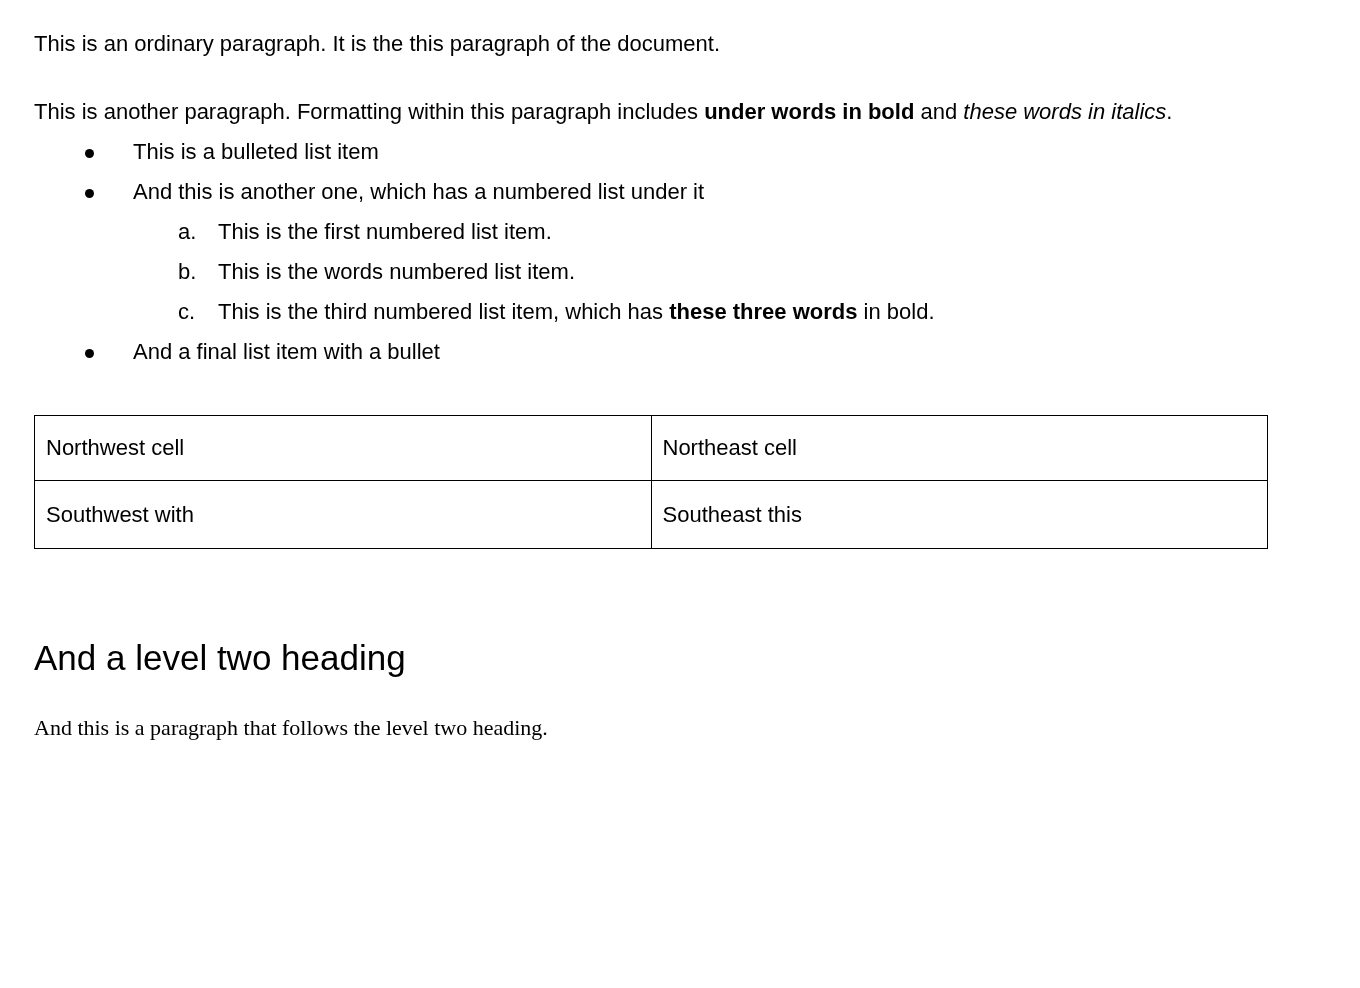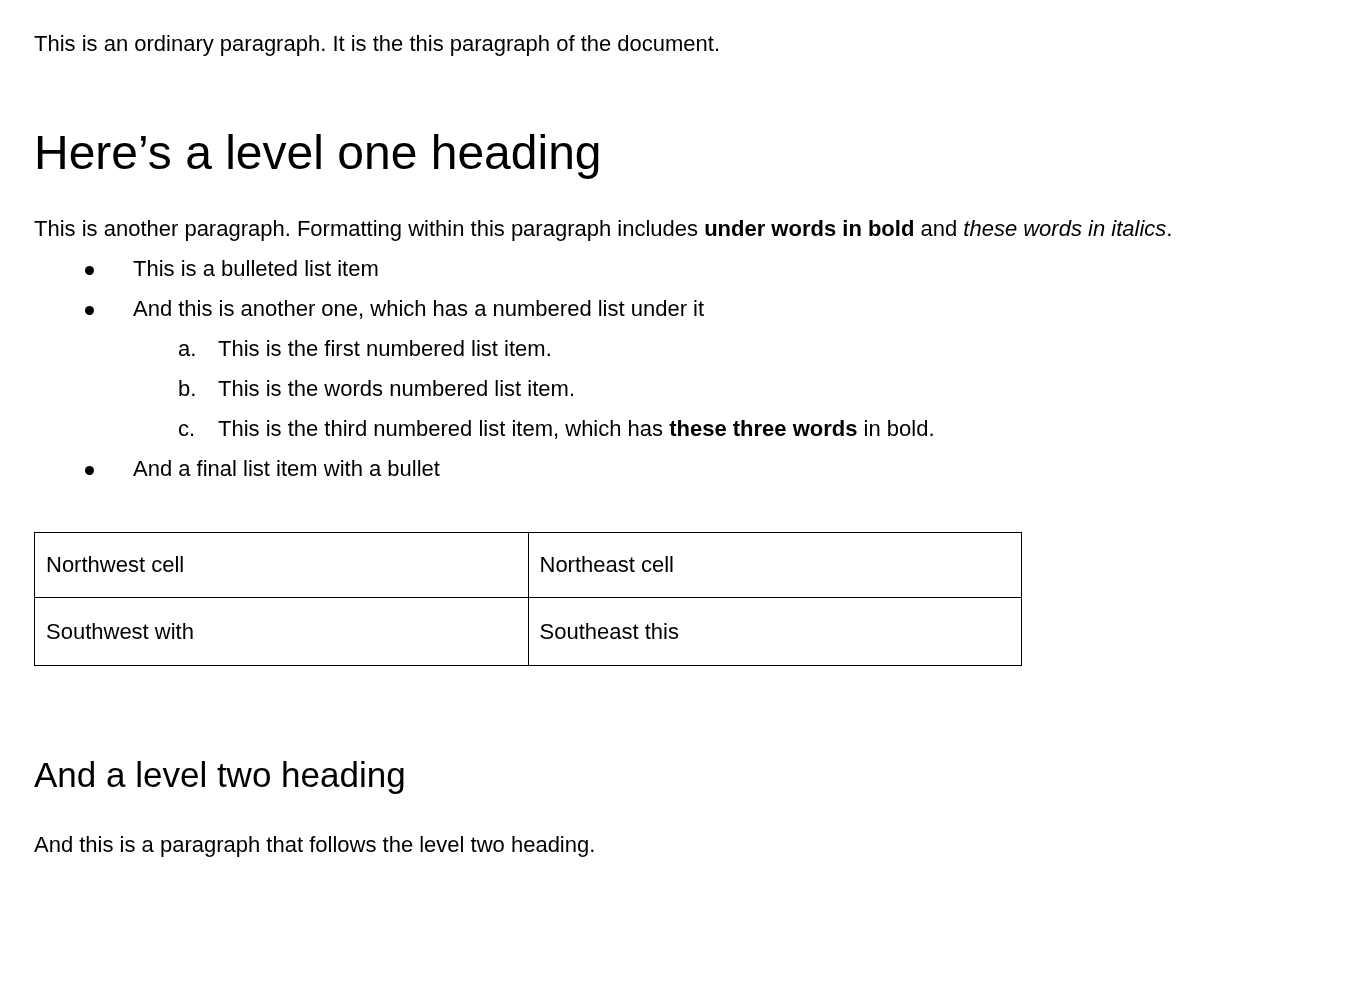--- a/index.html
+++ b/index.html
@@ -34,20 +34,21 @@
     margin: 28px 0 0 0;
   }
   .heading-2 {
     font-size: 35px;
     line-height: 40px;
     font-weight: 400;
     margin: 89px 0 0 0;
   }
   .para-last {
     margin: 30px 0 16px 0;
+    font-family: Liberation Serif, serif;
   }
   .list {
     margin: 0;
   }
   .ul-item {
     position: relative;
     padding-left: 99px;
   }
   .ul-item .dot {
     position: absolute;
@@ -63,21 +64,21 @@
     padding-left: 184px;
   }
   .ol-item .num {
     position: absolute;
     left: 144px;
     top: 0;
   }
   table.grid {
     border-collapse: collapse;
     table-layout: fixed;
-    width: 988px;
+    width: 1234px;
     margin-top: 43px;
   }
   table.grid td {
     border: 1.5px solid #000000;
     padding: 0 11px;
     vertical-align: middle;
     font-size: 22px;
     line-height: 40px;
   }
   tr.row-1 { height: 65px; }
@@ -85,21 +86,20 @@
   .b { font-weight: 700; }
   .i { font-style: italic; }
 </style>
 </head>
 <body>
 
 <main class="doc">
 
   <p class="para">This is an ordinary paragraph. It is the this paragraph of the document.</p>
 
-  <h1 class="heading-1">Here’s a level one heading</h1>
 
   <p class="para para-formatted"><span>This is another paragraph. Formatting within this paragraph includes </span><span class="b">under words in bold</span><span> and </span><span class="i">these words in italics</span><span>.</span></p>
 
   <div class="list">
 
     <div class="ul-item">
       <span class="dot"></span>
       <span>This is a bulleted list item</span>
     </div>
 

